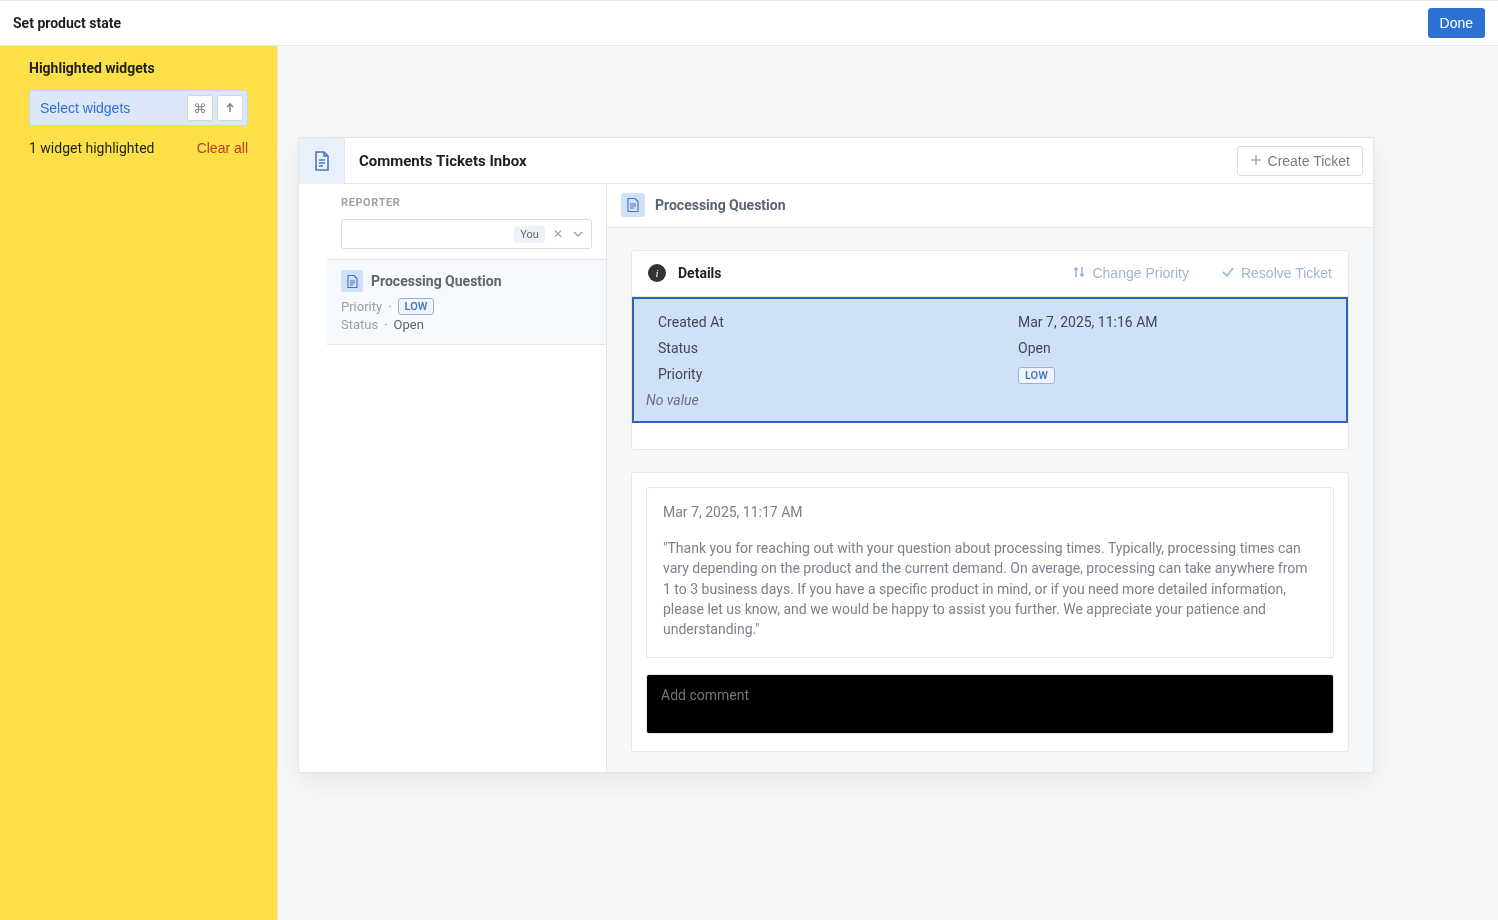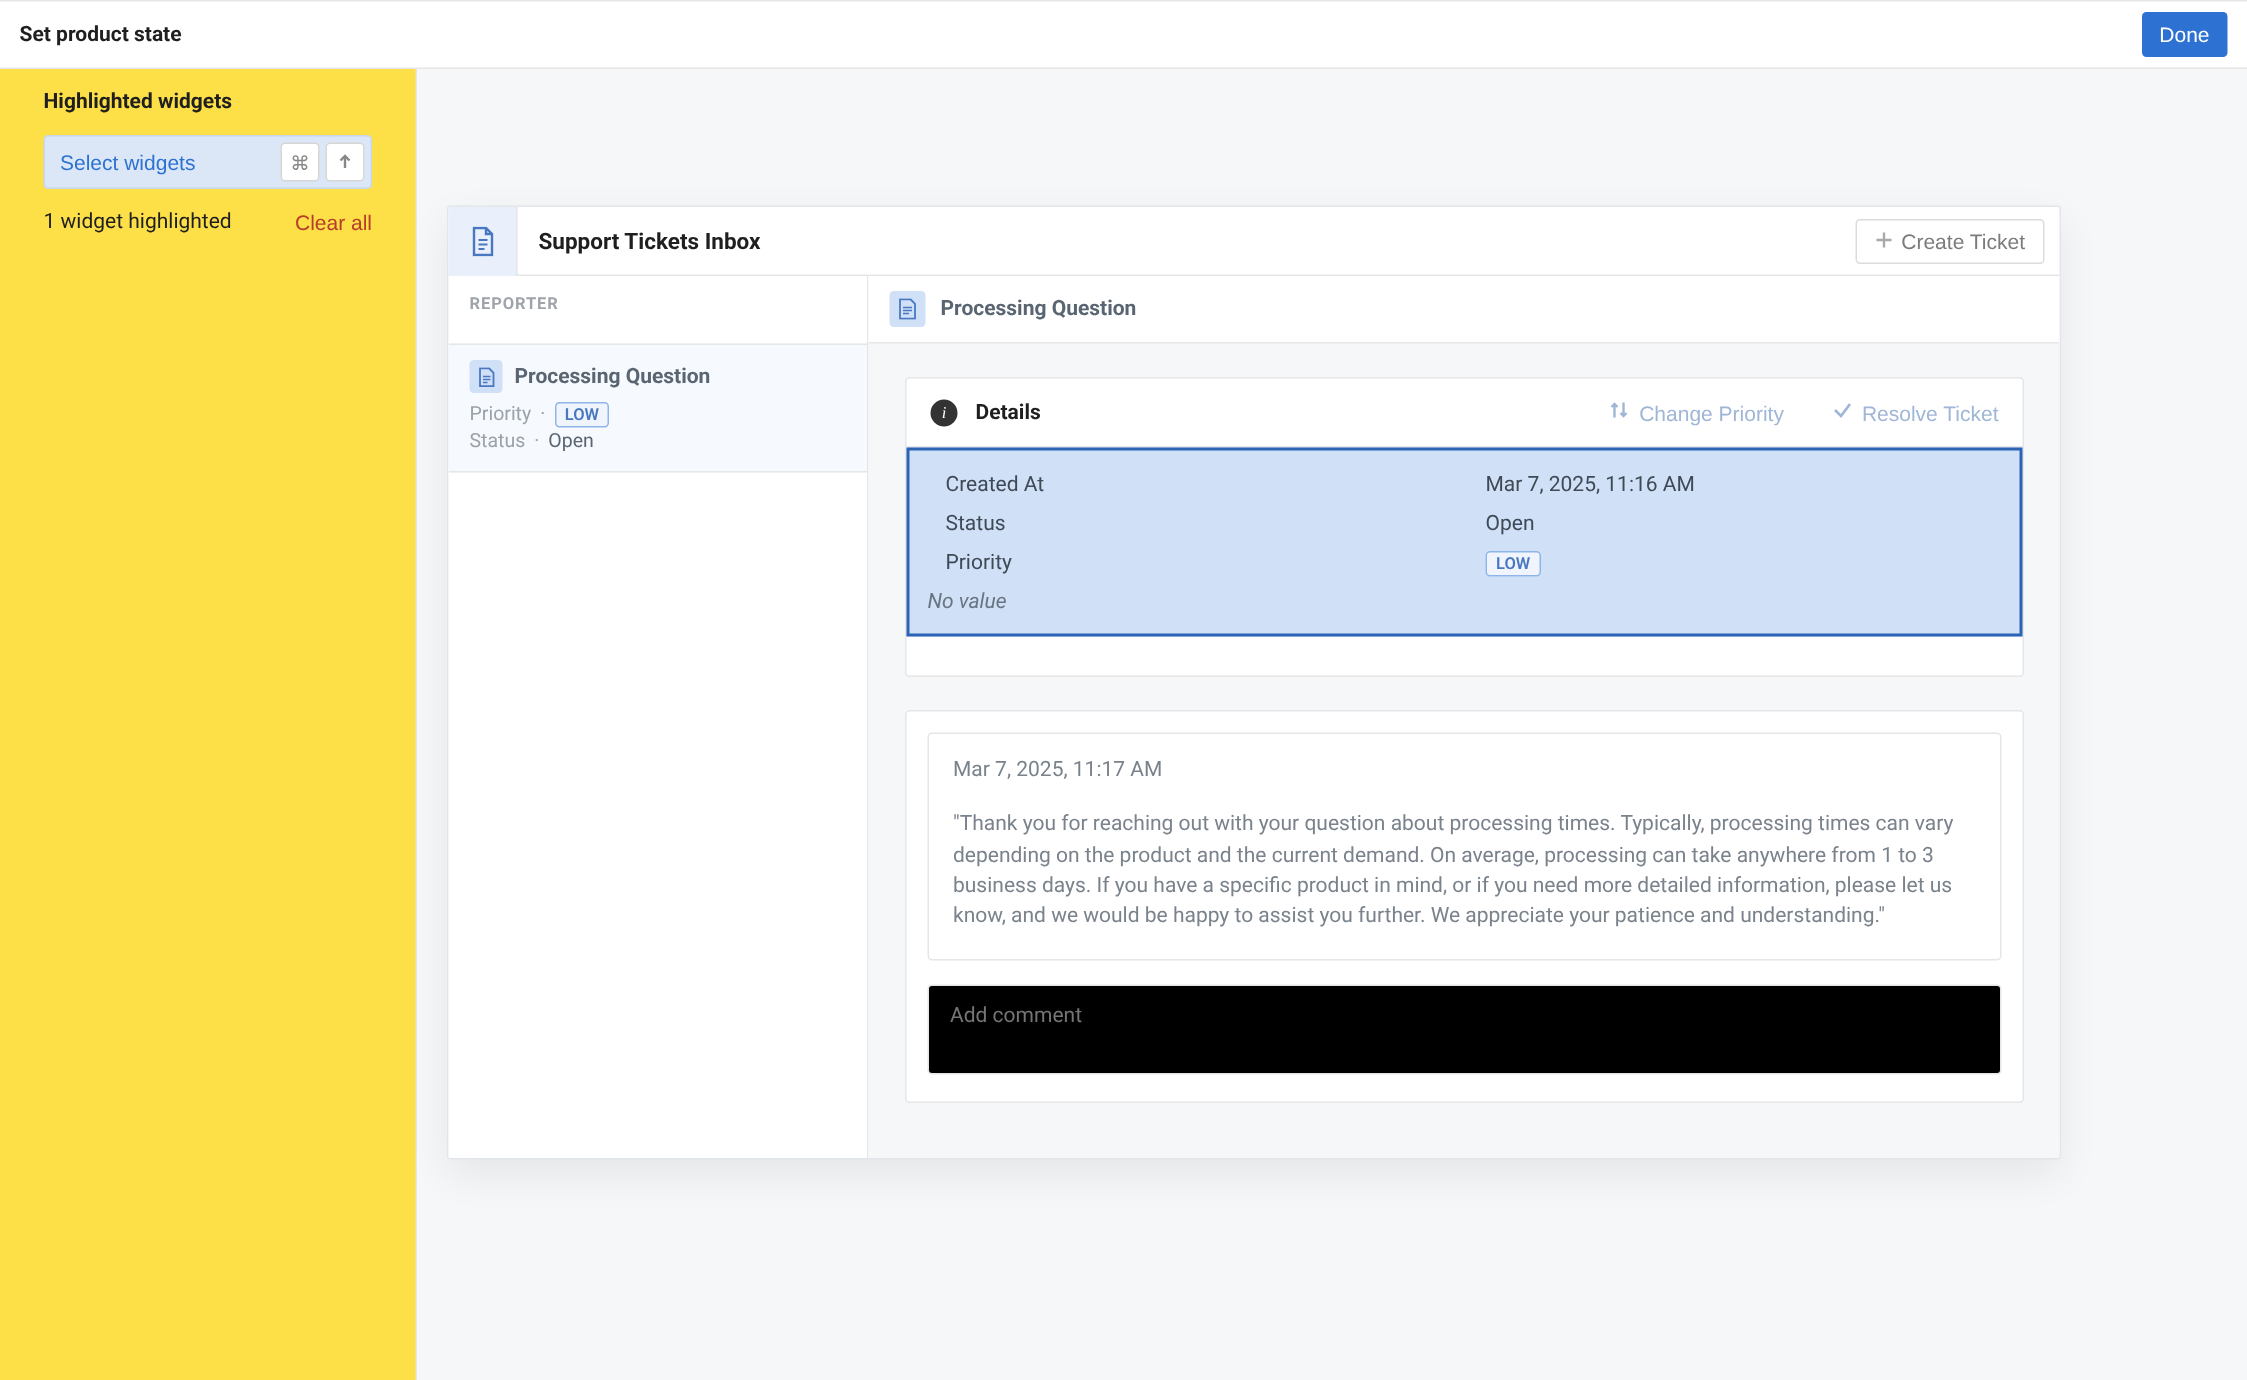--- a/index.html
+++ b/index.html
@@ -152,20 +152,21 @@
   }
 
   .preview-body { flex: 1; display: flex; min-height: 0; }
 
   .ticket-sidebar {
     width: 280px;
     border-right: 1px solid #e6e6e6;
     background: #fff;
     display: flex;
     flex-direction: column;
+    margin-left: 28px;
   }
   .ts-header {
     padding: 12px 14px 10px;
   }
   .ts-header .rep-label {
     font-size: 11px;
     font-weight: 700;
     letter-spacing: 0.6px;
     color: #9fa4aa;
     margin-bottom: 10px;
@@ -379,33 +380,42 @@
   <div class="canvas-area">
     <div class="preview">
 
       <div class="preview-header">
         <div class="header-icon-tile">
           <svg width="18" height="20" viewBox="0 0 18 20">
               <path d="M3 1 H11 L15 5 V19 H3 Z M11 1 V5 H15" fill="none" stroke="#4a78c0" stroke-width="1.6"></path>
               <path d="M6 9 H12 M6 12 H12 M6 15 H10" stroke="#4a78c0" stroke-width="1.4"></path>
             </svg>
         </div>
-        <h3>Support Tickets Inbox</h3>
+        <h3>Comments Tickets Inbox</h3>
         <button class="create-ticket-btn">
           <span><svg width="12" height="12" viewBox="0 0 12 12">
                 <path d="M6 1 V11 M1 6 H11" stroke="#a9a9a9" stroke-width="1.6"></path>
               </svg></span>
           <span>Create Ticket</span>
         </button>
       </div>
 
       <div class="preview-body">
         <div class="ticket-sidebar">
           <div class="ts-header">
             <div class="rep-label">REPORTER</div>
+            <div class="rep-select">
+              <span class="you-chip">You</span>
+              <span class="rep-clear">✕</span>
+              <span class="rep-caret">
+                <svg width="10" height="10" viewBox="0 0 10 10">
+                    <path d="M1 3 L5 7 L9 3" fill="none" stroke="#9fa4aa" stroke-width="1.5"></path>
+                  </svg>
+              </span>
+            </div>
           </div>
 
           <div class="ticket-item">
             <div class="ticket-item-title">
               <span class="small-doc-tile">
                 <svg width="11" height="13" viewBox="0 0 11 13">
                     <path d="M1 0.5 H7 L10 3.5 V12.5 H1 Z" fill="none" stroke="#4a78c0" stroke-width="1.2"></path>
                     <path d="M3 6 H8 M3 8 H8 M3 10 H6" stroke="#4a78c0" stroke-width="1"></path>
                   </svg>
               </span>

